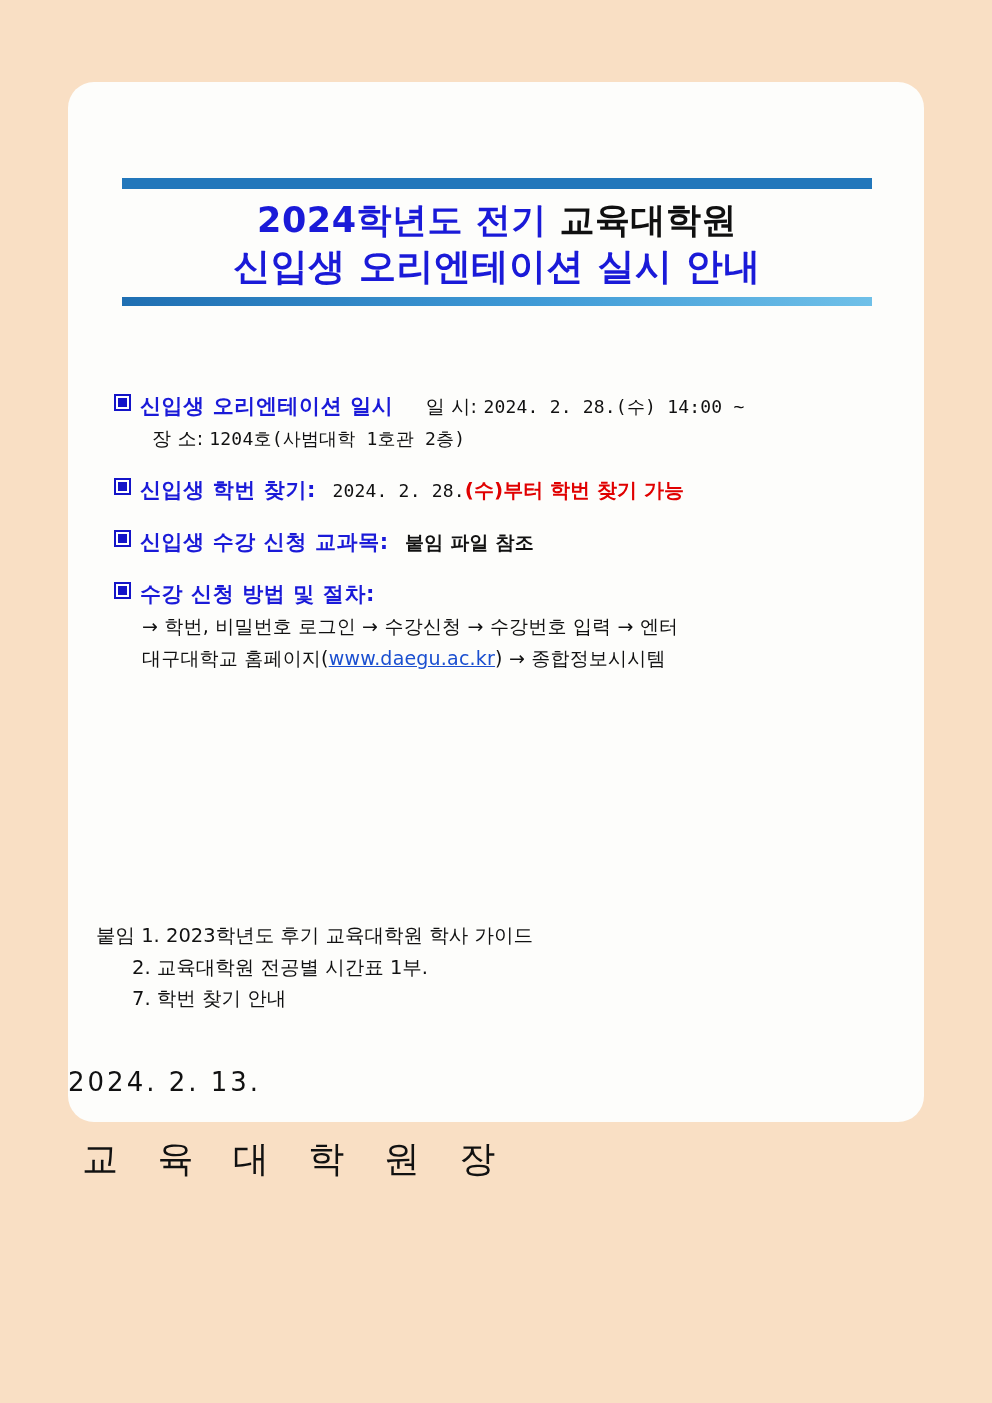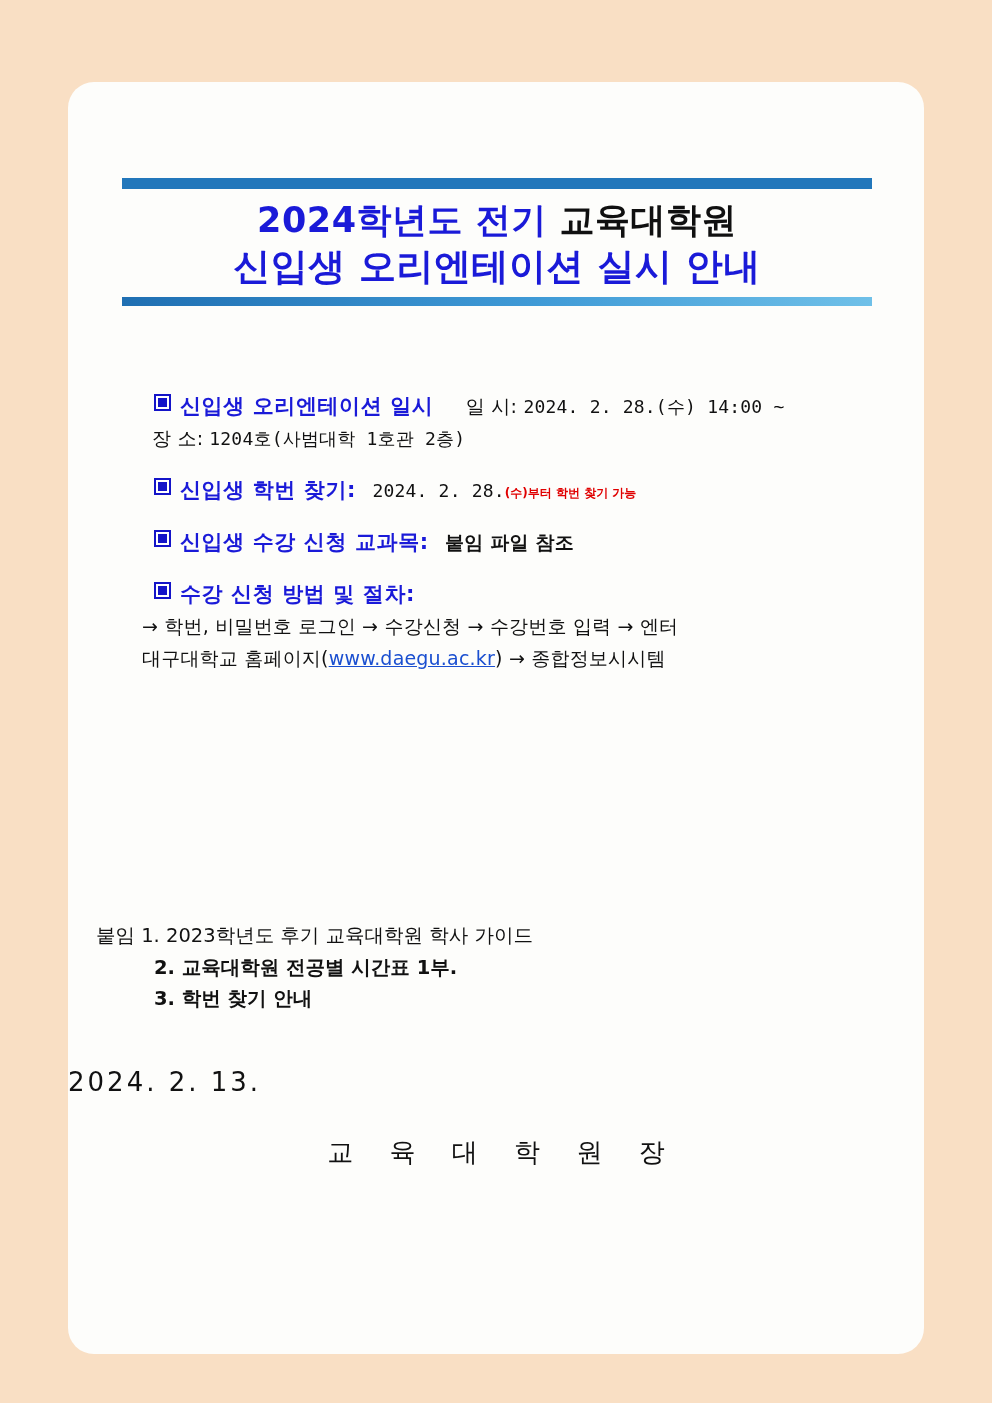--- a/index.html
+++ b/index.html
@@ -11,21 +11,21 @@
     height: 1403px;
     background: #f9dfc4;
     font-family: "DejaVu Sans", "Liberation Sans", sans-serif;
     overflow: hidden;
   }
   .page {
     position: absolute;
     left: 68px;
     top: 82px;
     width: 856px;
-    height: 1272px;
+    height: 1040px;
     background: #fdfdfb;
     border-radius: 26px;
   }
   .inner {
     position: absolute;
     left: 0;
     top: 0;
     width: 856px;
     height: 1272px;
     padding: 0;
@@ -134,43 +134,42 @@
 
   .attach-block {
     position: absolute;
     left: 28px;
     top: 838px;
     width: 800px;
     font-size: 19.5px;
     color: #111;
     line-height: 1.62;
   }
-  .attach-sub { margin-left: 58px; font-weight: bold; }
+  .attach-sub { margin-left: 36px; }
 
   .date-line {
     position: absolute;
     left: 0;
     top: 985px;
     width: 856px;
     font-size: 26px;
     letter-spacing: 3px;
     color: #111;
   }
   .signer {
     position: absolute;
     left: 0;
     top: 1053px;
     width: 856px;
-    text-align: center;
-    font-size: 26px;
+    font-size: 36px;
     letter-spacing: 14px;
     color: #111;
     text-indent: 14px;
   }
-  .nowrap { white-space: nowrap; margin-left: 40px; }
+  .nowrap { white-space: nowrap; }
 </style>
 </head>
 <body>
 
 <div class="page">
   <div class="inner">
 
     <div class="title-block">
       <div class="rule-top"></div>
       <div class="title-line title-1">
@@ -190,21 +189,21 @@
         </div>
         <div class="sub-line">
           <span class="val">장 소:</span>
           <span class="val val-mono">1204호(사범대학 1호관 2층)</span>
         </div>
       </div>
 
       <div class="item">
         <div class="nowrap">
           <span class="marker"></span><span class="lbl-blue">신입생 학번 찾기:</span>
-          <span class="val val-mono" style="margin-left:10px;">2024. 2. 28.</span><span class="red-bold" style="font-size:12px;text-align:center;">(수)부터 학번 찾기 가능</span>
+          <span class="val val-mono" style="margin-left:10px;">2024. 2. 28.</span><span class="red-bold" style="font-size:20px;text-align:center;">(수)부터 학번 찾기 가능</span>
         </div>
       </div>
 
 
       <div class="item">
         <div class="nowrap">
           <span class="marker"></span><span class="lbl-blue">신입생 수강 신청 교과목:</span>
           <span class="val" style="margin-left:10px;font-weight:bold;">붙임 파일 참조</span>
         </div>
       </div>
@@ -219,20 +218,20 @@
         <div class="sub-line" style="margin-left:28px;">
           <span class="val">대구대학교 홈페이지(</span><a class="val link" href="#">www.daegu.ac.kr</a><span class="val">) → 종합정보시시템</span>
         </div>
       </div>
 
     </div>
 
     <div class="attach-block">
       <div>붙임 1. 2023학년도 후기 교육대학원 학사 가이드</div>
       <div class="attach-sub">2. 교육대학원 전공별 시간표 1부.</div>
-      <div class="attach-sub">3. 학번 찾기 안내</div>
+      <div class="attach-sub">7. 학번 찾기 안내</div>
     </div>
 
     <div class="date-line">2024.  2.  13.</div>
     <div class="signer">교 육 대 학 원 장</div>
 
   </div>
 </div>
 
 </body></html>

